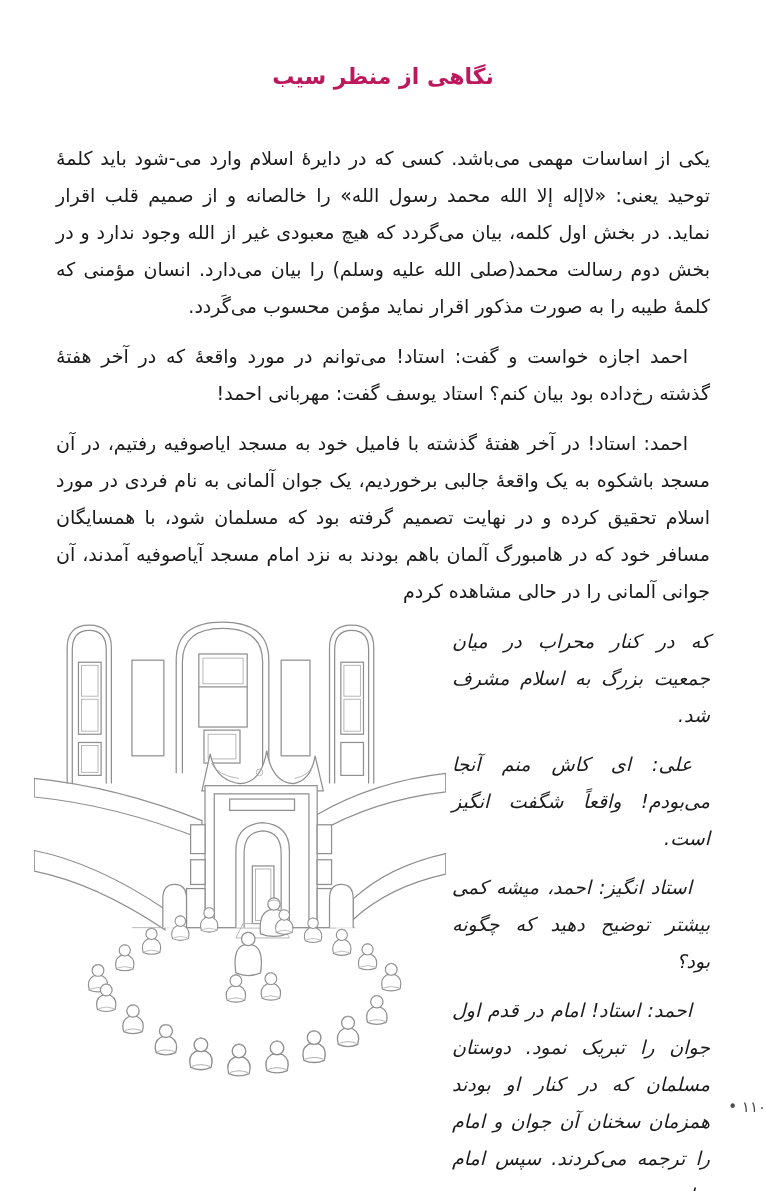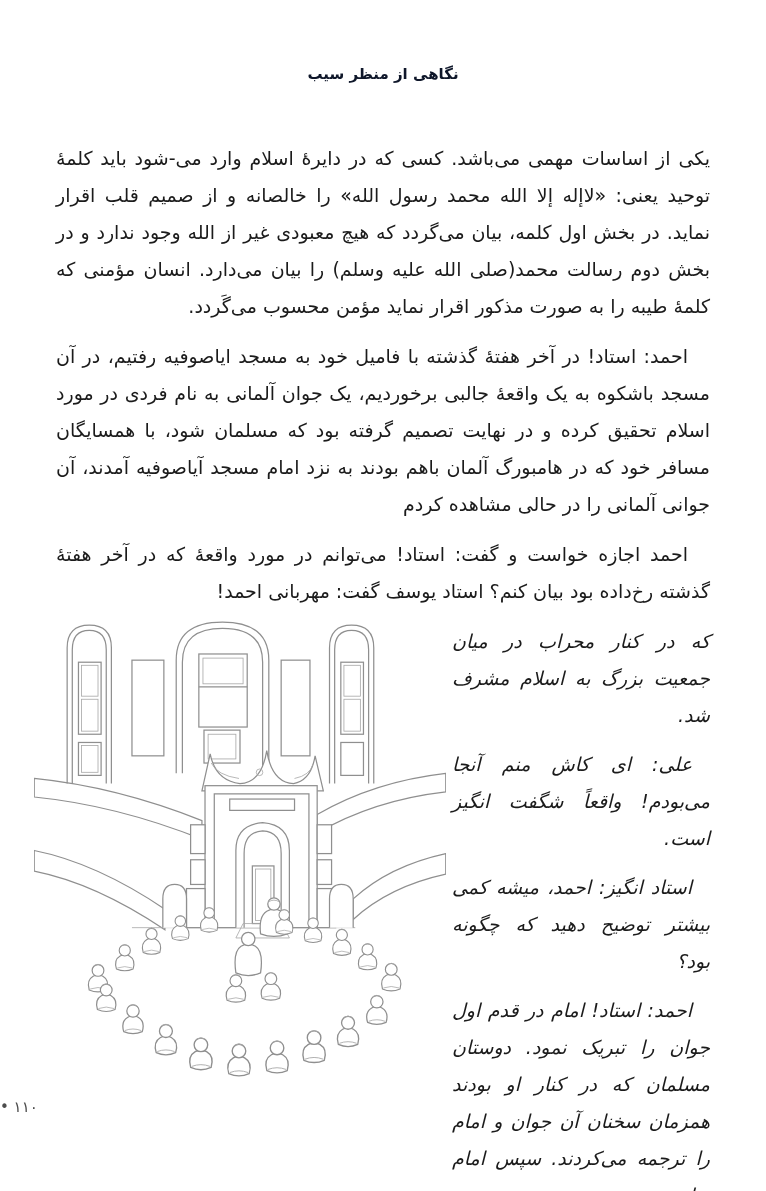--- a/index.html
+++ b/index.html
@@ -8,21 +8,21 @@
     font-family:"DejaVu Sans",sans-serif;
     -webkit-font-smoothing:antialiased;
   }
   .page{
     position:relative;width:766px;height:1191px;background:#ffffff;
   }
   .page-header{
     padding-top:64px;text-align:center;
   }
   .page-header .title{
-    display:inline-block;color:#0f172a;font-weight:bold;font-size:15px;
+    display:inline-block;color:#be185d;font-weight:bold;font-size:22px;
     direction:rtl;letter-spacing:0.5px;
   }
   .content{
     position:absolute;top:140px;right:56px;left:56px;
     direction:rtl;text-align:justify;color:#1b1b1b;
     font-size:19px;line-height:37px;
   }
   .content p{margin:0 0 13px 0;}
   .content p.indent{text-indent:22px;}
   .media-row{
@@ -31,41 +31,41 @@
   }
   .col-text{
     flex:1 1 auto;min-width:0;
   }
   .col-text p{margin:0 0 12px 0;font-style:italic;}
   .col-text p.indent{text-indent:18px;margin-top:8px;}
   .illustration{
     flex:0 0 auto;width:412px;margin-left:-22px;margin-right:6px;margin-top:-4px;
   }
   .footer{
-    position:absolute;top:1098px;left:0;right:0;text-align:left;
+    position:absolute;top:1098px;left:0;right:0;text-align:right;
     direction:ltr;color:#4d4d4d;font-size:15px;letter-spacing:5px;
   }
   
   .ln{stroke:#8f8f8f;stroke-width:1.2;fill:none;}
   .lnw{stroke:#8f8f8f;stroke-width:1.2;fill:#ffffff;}
   .lnt{stroke:#a8a8a8;stroke-width:0.8;fill:none;}
 </style>
 </head>
 <body>
 
 <div class="page">
 
   <div class="page-header">
     <span class="title">نگاهی از منظر سیب</span>
   </div>
 
   <div class="content">
     <p>یکی از اساسات مهمی می‌باشد. کسی که در دایرهٔ اسلام وارد می-شود باید کلمهٔ توحید یعنی: «لاإله إلا الله محمد رسول الله» را خالصانه و از صمیم قلب اقرار نماید. در بخش اول کلمه، بیان می‌گردد که هیچ معبودی غیر از الله وجود ندارد و در بخش دوم رسالت محمد(صلی الله علیه وسلم) را بیان می‌دارد. انسان مؤمنی که کلمهٔ طیبه را به صورت مذکور اقرار نماید مؤمن محسوب می‌گَردد.</p>
+    <p class="indent">احمد اجازه خواست و گفت: استاد! می‌توانم در مورد واقعهٔ که در آخر هفتهٔ گذشته رخ‌داده بود بیان کنم؟ استاد یوسف گفت: مهربانی احمد!</p>
     <p class="indent">احمد: استاد! در آخر هفتهٔ گذشته با فامیل خود به مسجد ایاصوفیه رفتیم، در آن مسجد باشکوه به یک واقعهٔ جالبی برخوردیم، یک جوان آلمانی به نام فردی در مورد اسلام تحقیق کرده و در نهایت تصمیم گرفته بود که مسلمان شود، با همسایگان مسافر خود که در هامبورگ آلمان باهم بودند به نزد امام مسجد آیاصوفیه آمدند، آن جوانی آلمانی را در حالی مشاهده کردم</p>
-    <p class="indent">احمد اجازه خواست و گفت: استاد! می‌توانم در مورد واقعهٔ که در آخر هفتهٔ گذشته رخ‌داده بود بیان کنم؟ استاد یوسف گفت: مهربانی احمد!</p>
 
     <div class="media-row">
       <div class="col-text">
         <p>که در کنار محراب در میان جمعیت بزرگ به اسلام مشرف شد.</p>
         <p class="indent">علی: ای کاش منم آنجا می‌بودم! واقعاً شگفت انگیز است.</p>
         <p class="indent">استاد انگیز: احمد، میشه کمی بیشتر توضیح دهید که چگونه بود؟</p>
         <p class="indent">احمد: استاد! امام در قدم اول جوان را تبریک نمود. دوستان مسلمان که در کنار او بودند همزمان سخنان آن جوان و امام را ترجمه می‌کردند. سپس امام برای</p>
       </div>
 
       <div class="illustration">

